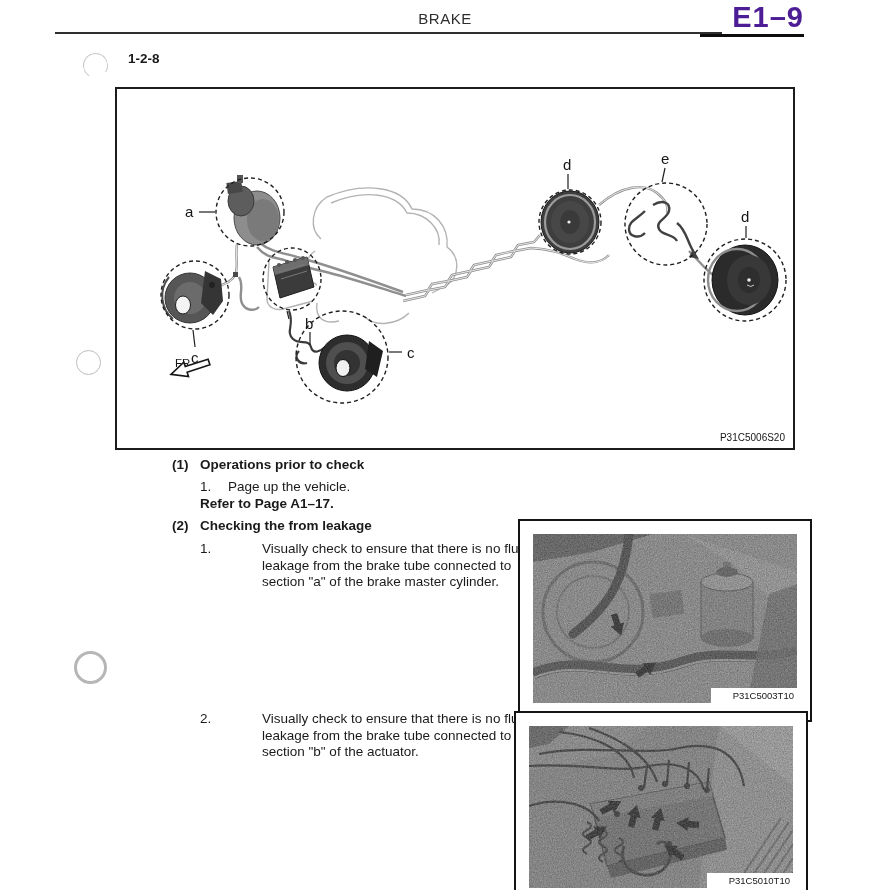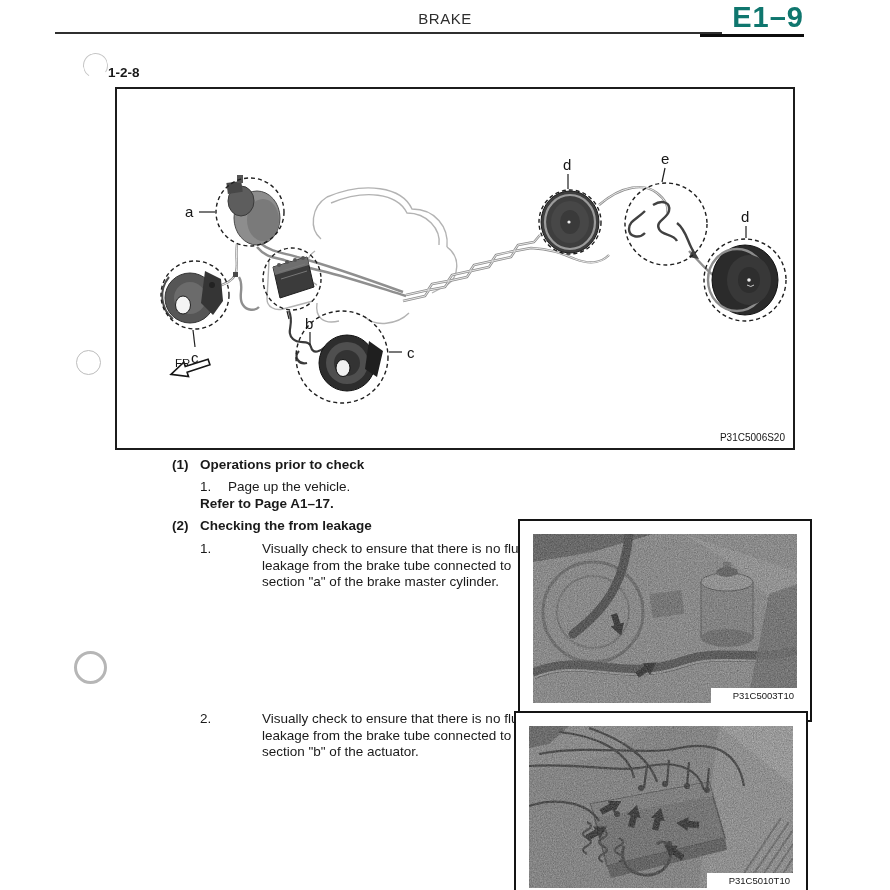--- a/index.html
+++ b/index.html
@@ -3,25 +3,25 @@
 <meta charset="utf-8">
 <style>
   html,body{margin:0;padding:0;background:#fff;}
   .page{
     position:relative;width:890px;height:890px;background:#ffffff;
     font-family:"Liberation Sans",sans-serif;color:#1a1a1a;overflow:hidden;
   }
   .abs{position:absolute;}
   
   .hdr-title{top:10px;left:0;width:890px;text-align:center;font-size:15px;letter-spacing:.5px;color:#2e2e2e;}
-  .hdr-page{top:1px;right:86px;font-size:29px;font-weight:bold;letter-spacing:1px;color:#0f766e;}
+  .hdr-page{top:1px;right:86px;font-size:29px;font-weight:bold;letter-spacing:1px;color:#4c1d95;}
   .rule-main{top:32px;left:55px;width:667px;height:2px;background:#2f2f2f;}
   .rule-page{top:34px;left:700px;width:104px;height:3px;background:#0d0d0d;}
   
-  .sec-num{top:51px;left:108px;font-size:13.5px;font-weight:bold;margin-top:14px;}
+  .sec-num{top:51px;left:128px;font-size:13.5px;font-weight:bold;}
   .sec-title{top:51px;left:178px;font-size:13.5px;font-weight:bold;letter-spacing:.2px;}
   
   .figure-frame{top:87px;left:115px;width:676px;height:359px;border:2px solid #1c1c1c;background:#fff;}
   svg text{font-family:"Liberation Sans",sans-serif;}
   
   .row{position:absolute;display:flex;align-items:flex-start;font-size:13.5px;line-height:16.5px;}
   .num-col{flex:0 0 28px;}
   .bold{font-weight:bold;}
   .steptext{width:274px;margin-left:34px;}
   

